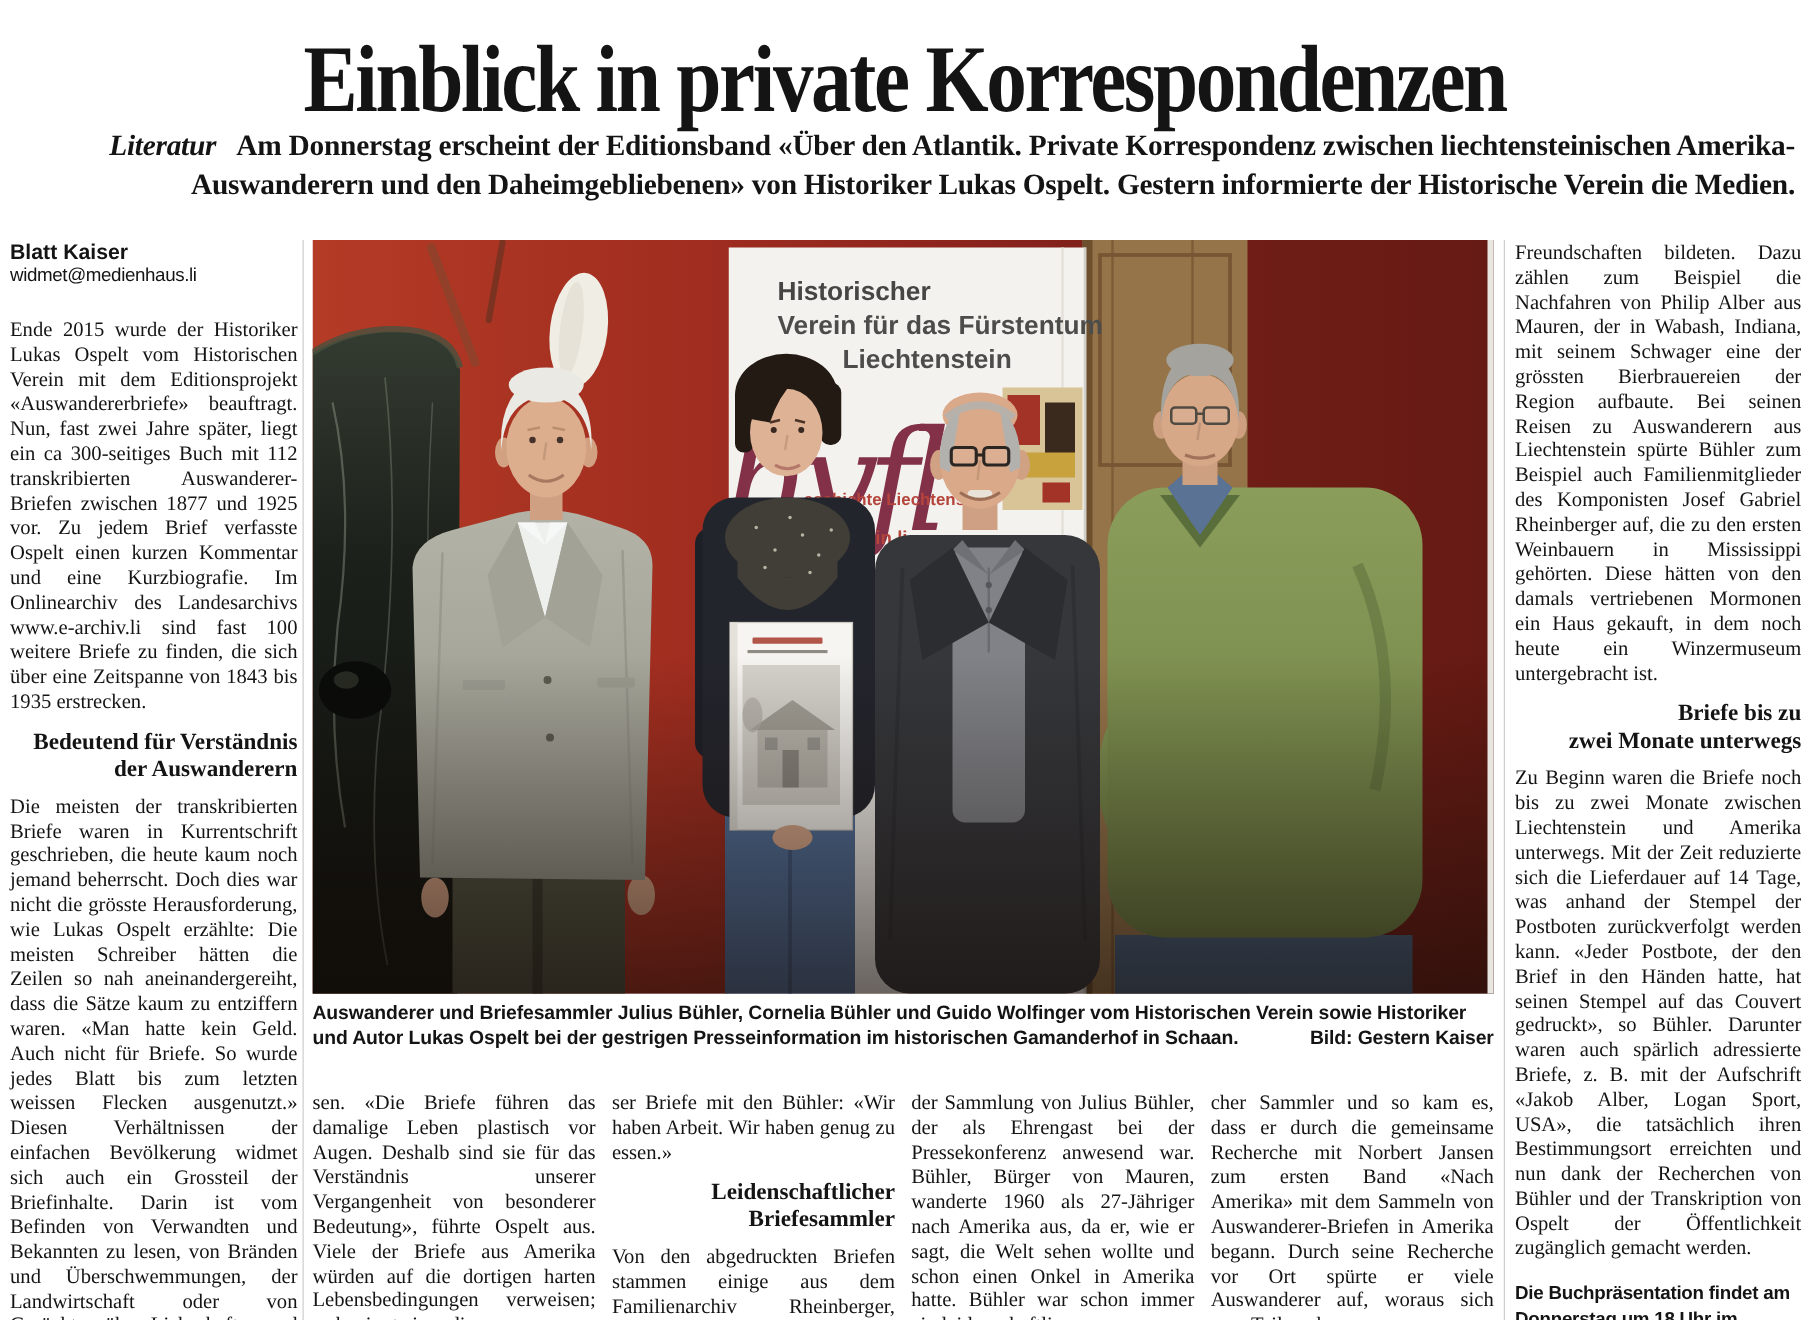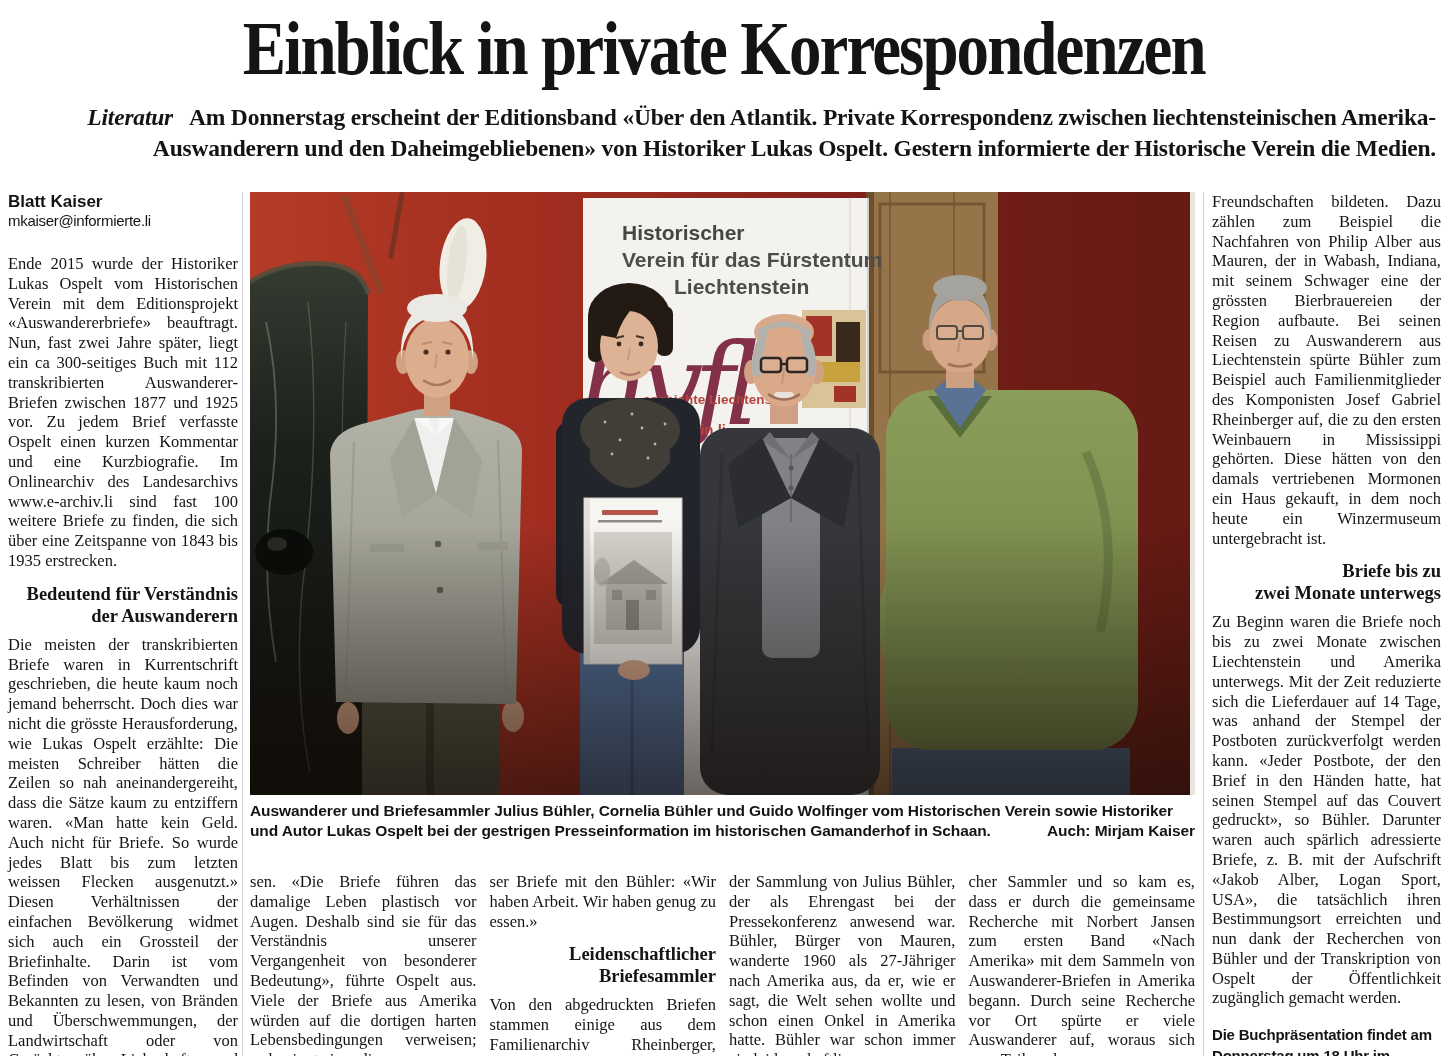--- a/index.html
+++ b/index.html
@@ -2,21 +2,21 @@
 <html lang="de"><head>
 <meta charset="utf-8">
 <style>
   html,body{margin:0;padding:0;}
   body{
     width:1448px;height:1056px;overflow:hidden;position:relative;
     background:#ffffff;color:#141414;
     font-family:"Liberation Serif", serif;
   }
   .headline{
-    position:absolute;top:4px;left:0;width:1448px;margin:0;
+    position:absolute;top:20px;left:0;width:1448px;margin:0;
     text-align:center;font-weight:700;font-size:67px;letter-spacing:-2px;
     font-family:"Liberation Serif", serif;
   }
   .headline-inner{display:inline-block;transform:scale(.97,1.14);transform-origin:center top;}
   .standfirst{
     position:absolute;top:102px;left:12px;width:1424px;margin:0;
     text-align:right;font-weight:700;font-size:23.5px;line-height:31px;letter-spacing:-.2px;
   }
   .kicker{font-style:italic;font-weight:700;margin-right:16px;}
   .vrule{position:absolute;top:192px;width:1px;height:864px;background:#cfcfcf;}
@@ -61,21 +61,21 @@
 
   <h1 class="headline"><span class="headline-inner">Einblick in private Korrespondenzen</span></h1>
 
   <p class="standfirst"><span class="kicker">Literatur</span><span>Am Donnerstag erscheint der Editionsband «Über den Atlantik. Private Korrespondenz zwischen liechtensteinischen Amerika-Auswanderern und den Daheimgebliebenen» von Historiker Lukas Ospelt. Gestern informierte der Historische Verein die Medien.</span></p>
 
   <div class="vrule left"></div>
   <div class="vrule right"></div>
 
   <div class="col col-left">
     <div class="byline-name">Blatt Kaiser</div>
-    <div class="byline-email">mkaiser@informierte.li</div>
+    <div class="byline-email">widmet@medienhaus.li</div>
     <p class="body-text">Ende 2015 wurde der Historiker Lukas Ospelt vom Historischen Verein mit dem Editionsprojekt «Auswandererbriefe» beauftragt. Nun, fast zwei Jahre später, liegt ein ca 300-seitiges Buch mit 112 transkribierten Auswanderer-Briefen zwischen 1877 und 1925 vor. Zu jedem Brief verfasste Ospelt einen kurzen Kommentar und eine Kurzbiografie. Im Onlinearchiv des Landesarchivs www.e-archiv.li sind fast 100 weitere Briefe zu finden, die sich über eine Zeitspanne von 1843 bis 1935 erstrecken.</p>
     <h3 class="col-heading">Bedeutend für Verständnis
 der Auswanderern</h3>
     <p class="body-text">Die meisten der transkribierten Briefe waren in Kurrentschrift geschrieben, die heute kaum noch jemand beherrscht. Doch dies war nicht die grösste Herausforderung, wie Lukas Ospelt erzählte: Die meisten Schreiber hätten die Zeilen so nah aneinandergereiht, dass die Sätze kaum zu entziffern waren. «Man hatte kein Geld. Auch nicht für Briefe. So wurde jedes Blatt bis zum letzten weissen Flecken ausgenutzt.» Diesen Verhältnissen der einfachen Bevölkerung widmet sich auch ein Grossteil der Briefinhalte. Darin ist vom Befinden von Verwandten und Bekannten zu lesen, von Bränden und Überschwemmungen, der Landwirtschaft oder von Gerüchten über Liebschaften und Delikte zu le-</p>
   </div>
 
   <figure class="photo-wrap" style="margin:0">
     <svg viewBox="0 0 945 603" width="945" height="603">
       <defs>
         <linearGradient id="wallH" x1="0" y1="0" x2="1" y2="0">
@@ -279,21 +279,21 @@
         <path d="M173,188 Q187,198 201,188" stroke="#a97860" stroke-width="2.5" fill="none"></path>
       </g>
 
       <rect width="945" height="603" fill="url(#darkBottom)"></rect>
       <rect x="940" y="0" width="5" height="603" fill="#e9e6df"></rect>
     </svg>
   </figure>
 
   <div class="caption-row">
     <span>Auswanderer und Briefesammler Julius Bühler, Cornelia Bühler und Guido Wolfinger vom Historischen Verein sowie Historiker und Autor Lukas Ospelt bei der gestrigen Presseinformation im historischen Gamanderhof in Schaan.</span>
-    <span class="caption-credit">Auch: Mirjam Kaiser</span>
+    <span class="caption-credit">Bild: Gestern Kaiser</span>
   </div>
 
   <div class="bottom-cols">
     <div class="bottom-col">
       <p class="body-text">sen. «Die Briefe führen das damalige Leben plastisch vor Augen. Deshalb sind sie für das Verständnis unserer Vergangenheit von besonderer Bedeutung», führte Ospelt aus. Viele der Briefe aus Amerika würden auf die dortigen harten Lebensbedingungen verweisen; so beginnt einer die-</p>
     </div>
     <div class="bottom-col">
       <p class="body-text">ser Briefe mit den Bühler: «Wir haben Arbeit. Wir haben genug zu essen.»</p>
       <h3 class="col-heading">Leidenschaftlicher
 Briefesammler</h3>

